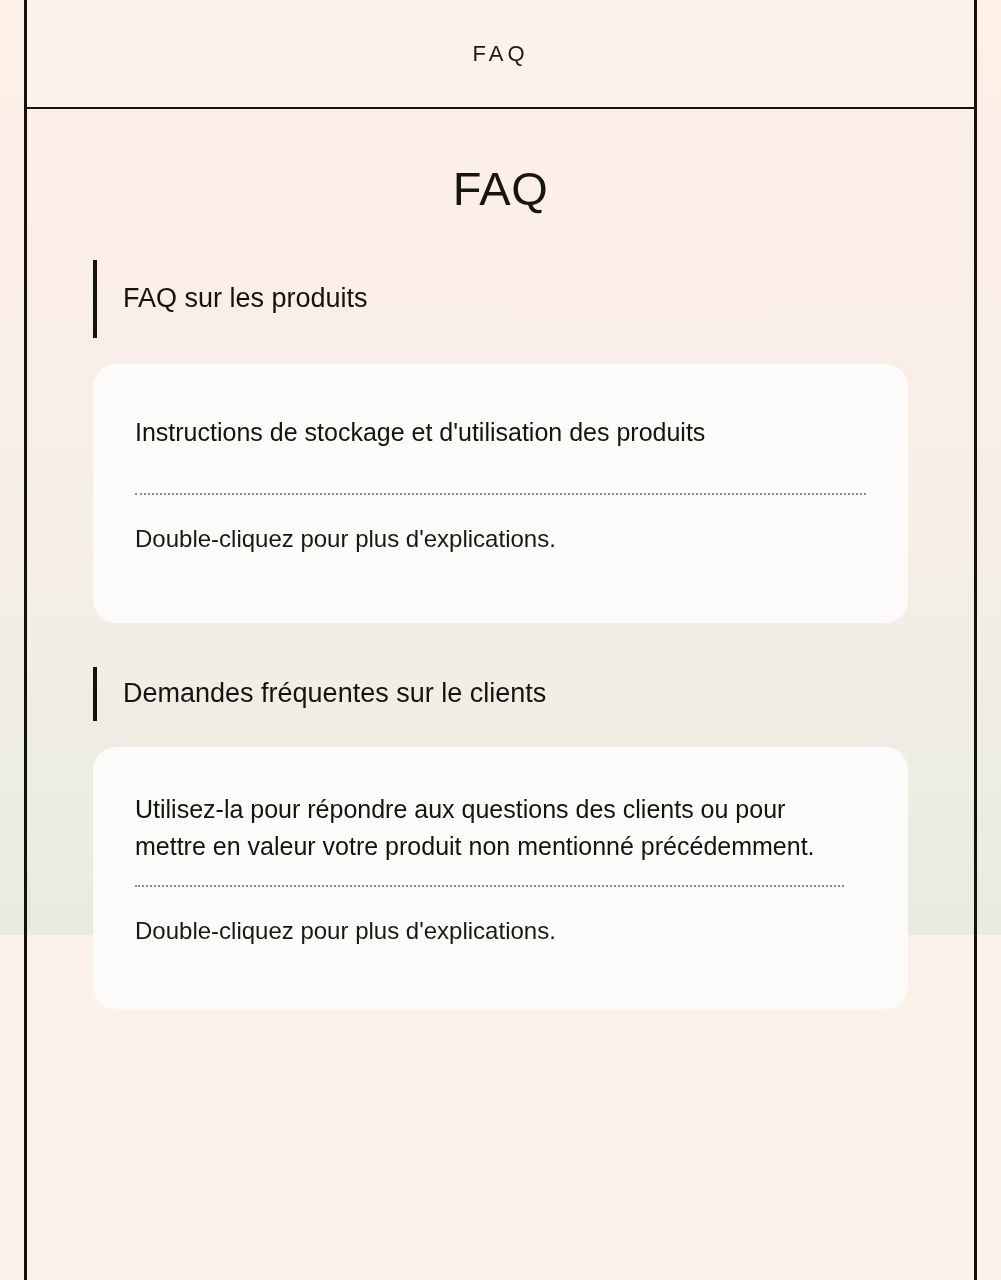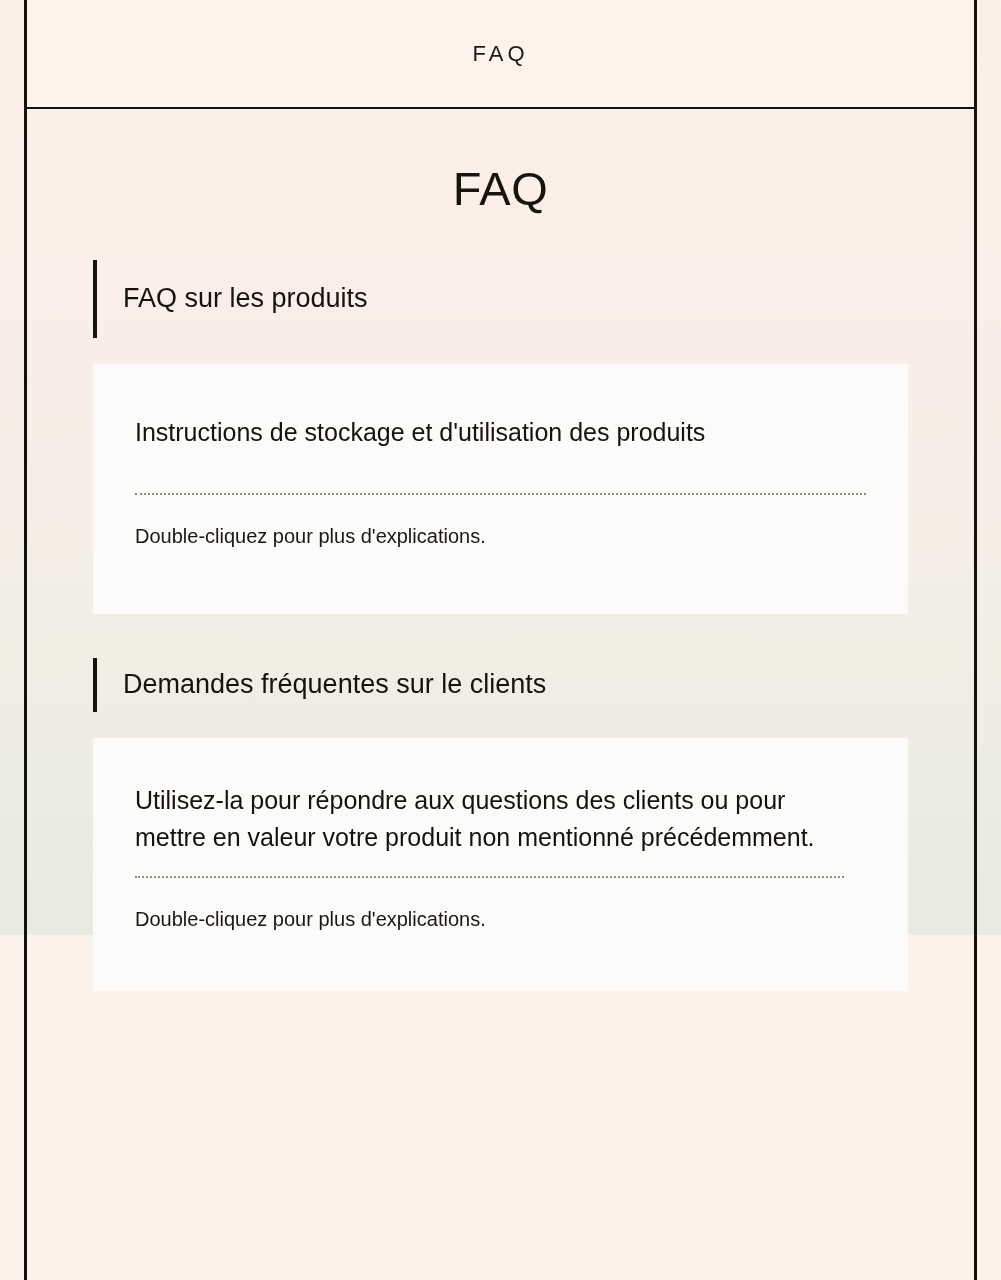--- a/index.html
+++ b/index.html
@@ -100,20 +100,21 @@
     color: #15130f;
     font-weight: 400;
     line-height: 1.25;
   }
 
   .card {
     margin: 26px 66px 0 66px;
     background: #fcfbf9;
     padding: 50px 42px 46px 42px;
     box-sizing: border-box;
+    border-radius: 23px;
   }
   .card.card-2 {
     padding: 44px 64px 40px 42px;
   }
 
   .card-title {
     font-size: 25px;
     color: #15130f;
     font-weight: 400;
     line-height: 1.45;
@@ -124,21 +125,21 @@
     margin: 42px 0 0 0;
     height: 1px;
     border-bottom: 2px dotted #8d8b86;
   }
   .card-2 .divider {
     margin-top: 20px;
   }
 
   .card-note {
     margin-top: 30px;
-    font-size: 20px;
+    font-size: 24px;
     color: #1a1814;
     font-weight: 400;
   }
 
   .section-2 .section-heading {
     min-height: 54px;
   }
 </style>
 </head>
 <body>

